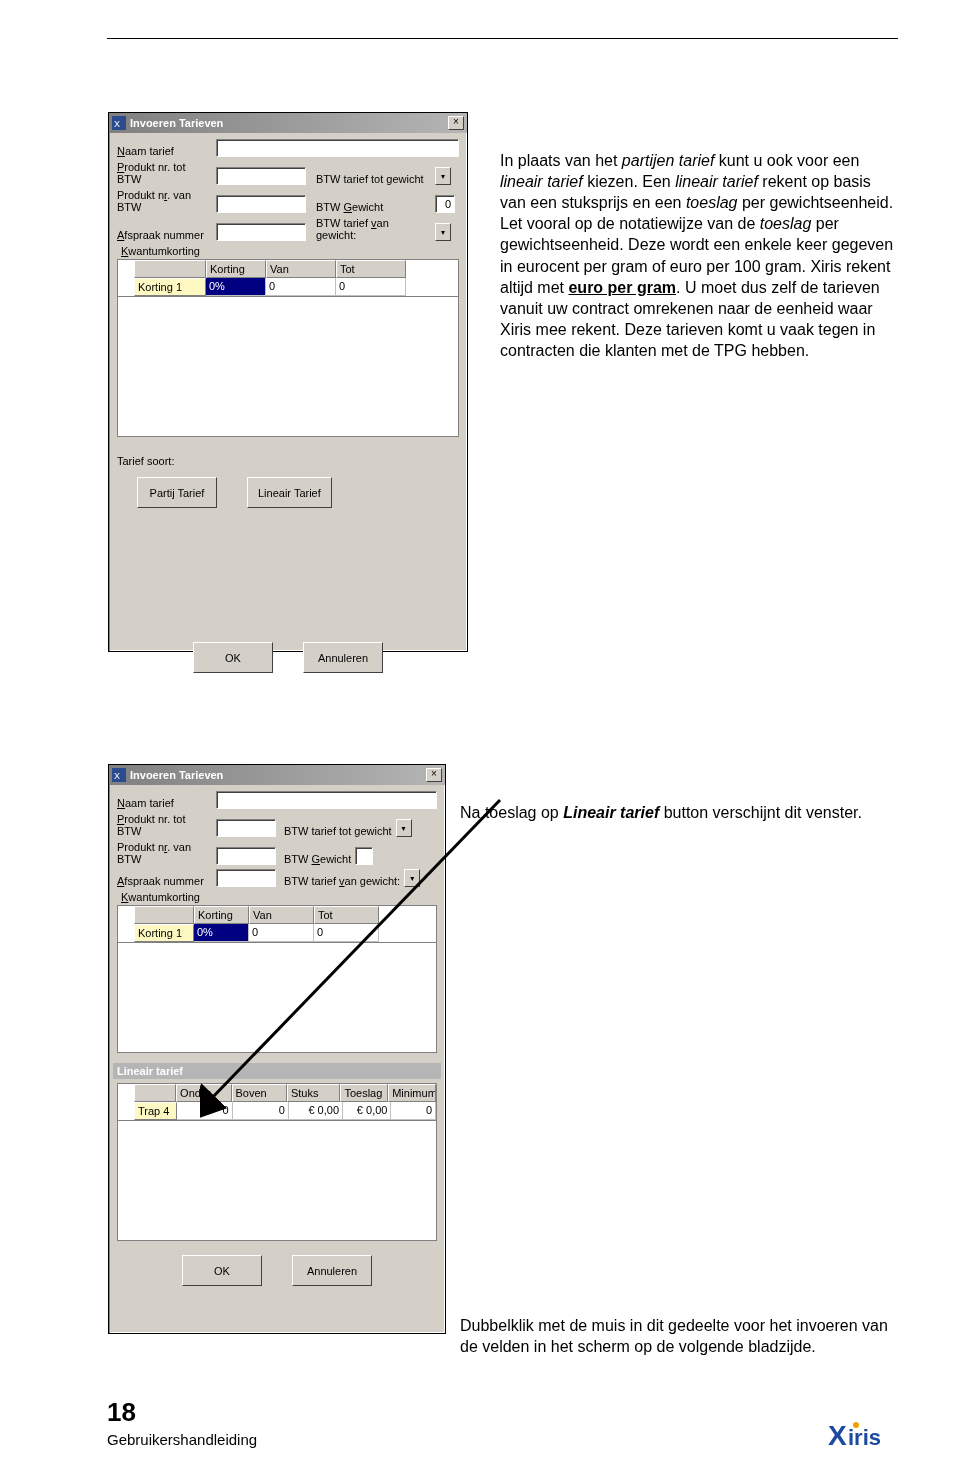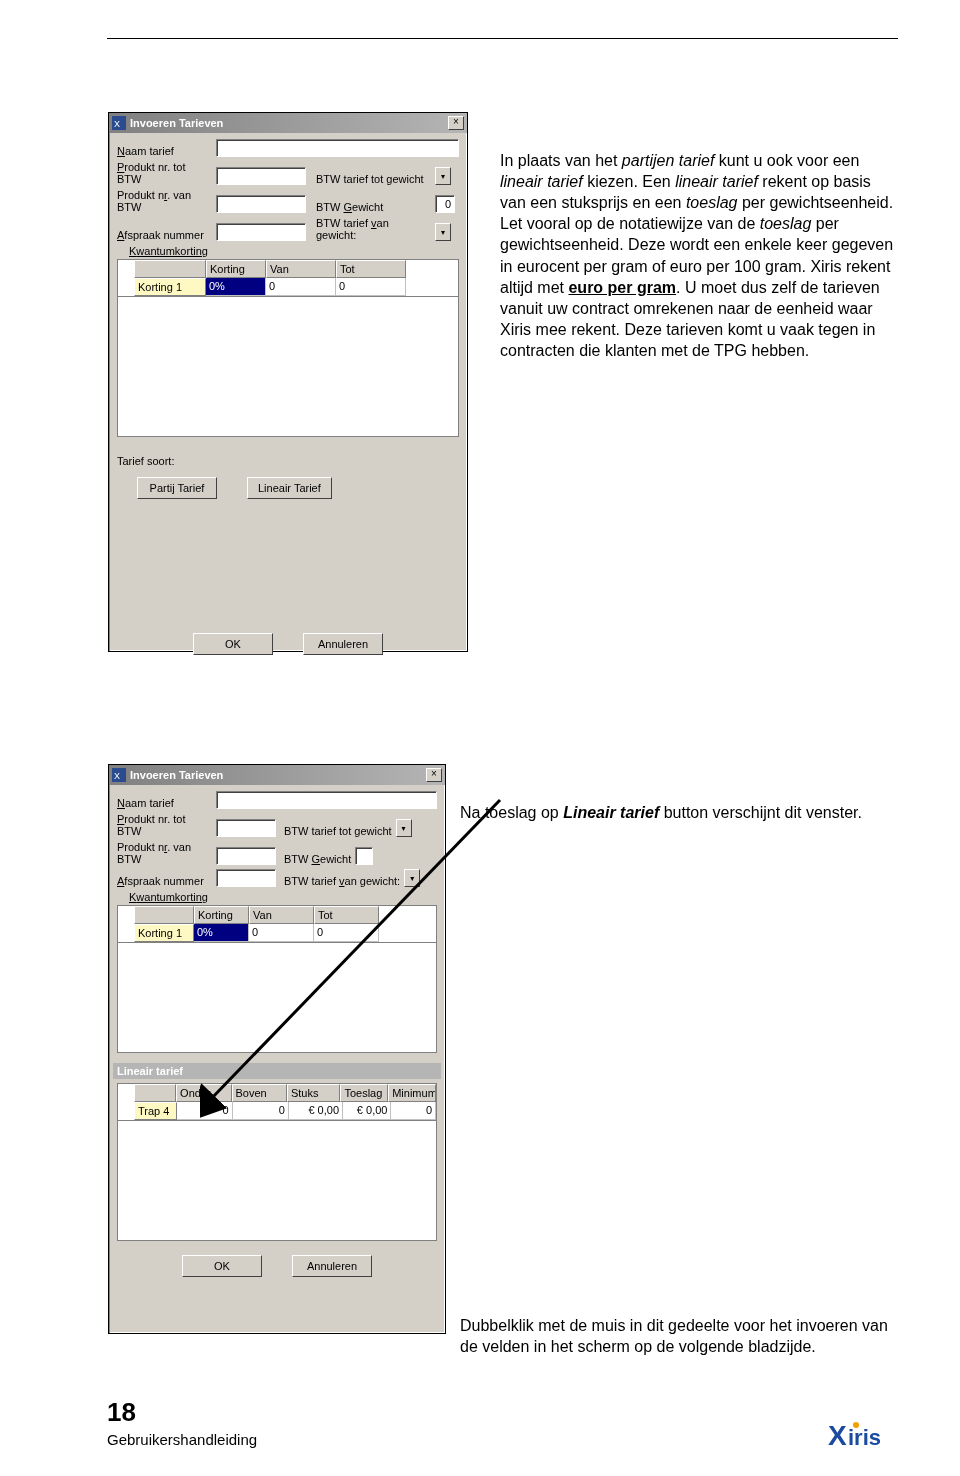--- a/index.html
+++ b/index.html
@@ -52,38 +52,38 @@
   }
   .field.narrow { flex:0 0 90px; }
   .combo { display:flex; flex:1; }
   .combo-btn {
     width:16px; height:18px; background:#d4d0c8;
     border:1px solid #fff; border-right-color:#404040; border-bottom-color:#404040;
     display:flex; align-items:center; justify-content:center;
     font-size:8px;
   }
   .num-right { text-align:right; padding-right:3px; line-height:16px; font-size:11px;}
-  .section-label { margin:4px 0 2px 12px;text-decoration:underline; }
+  .section-label { margin:4px 0 2px 4px; }
   
   .grid {
     border:1px solid #808080; background:#fff;
   }
   .grid-row { display:flex; height:18px;padding-left:16px; }
   .grid-row > div {
     border-right:1px solid #c0c0c0; border-bottom:1px solid #c0c0c0;
     font-size:11px; line-height:17px; padding-left:3px;
     overflow:hidden;
   }
   .grid .hdr > div { background:#d4d0c8; border:1px solid #fff; border-right-color:#808080; border-bottom-color:#808080;}
   .grid .rowlabel { background:#fef9c3; border:1px solid #fff; border-right-color:#808080; border-bottom-color:#808080; width:72px;}
   .grid .sel { background:#000080; color:#fff;}
   .whitespace { background:#fff; border:1px solid #808080; border-top:none; }
   .tarief-soort { margin-top:18px;}
   .pushbtn {
-    height:22px; padding:0 10px; min-width:80px;
+    height:31px; padding:0 10px; min-width:80px;
     background:#d4d0c8; border:1px solid #fff;
     border-right-color:#404040; border-bottom-color:#404040;
     font-size:11px; cursor:pointer;
   }
   .btn-row { display:flex; gap:30px; justify-content:center; margin-top:14px;}
   .lineair-title {
     background:#b5b5b5; color:#fff; font-weight:bold;
     padding:2px 4px; margin:10px -4px 4px -4px; font-size:11px;
   }
   

